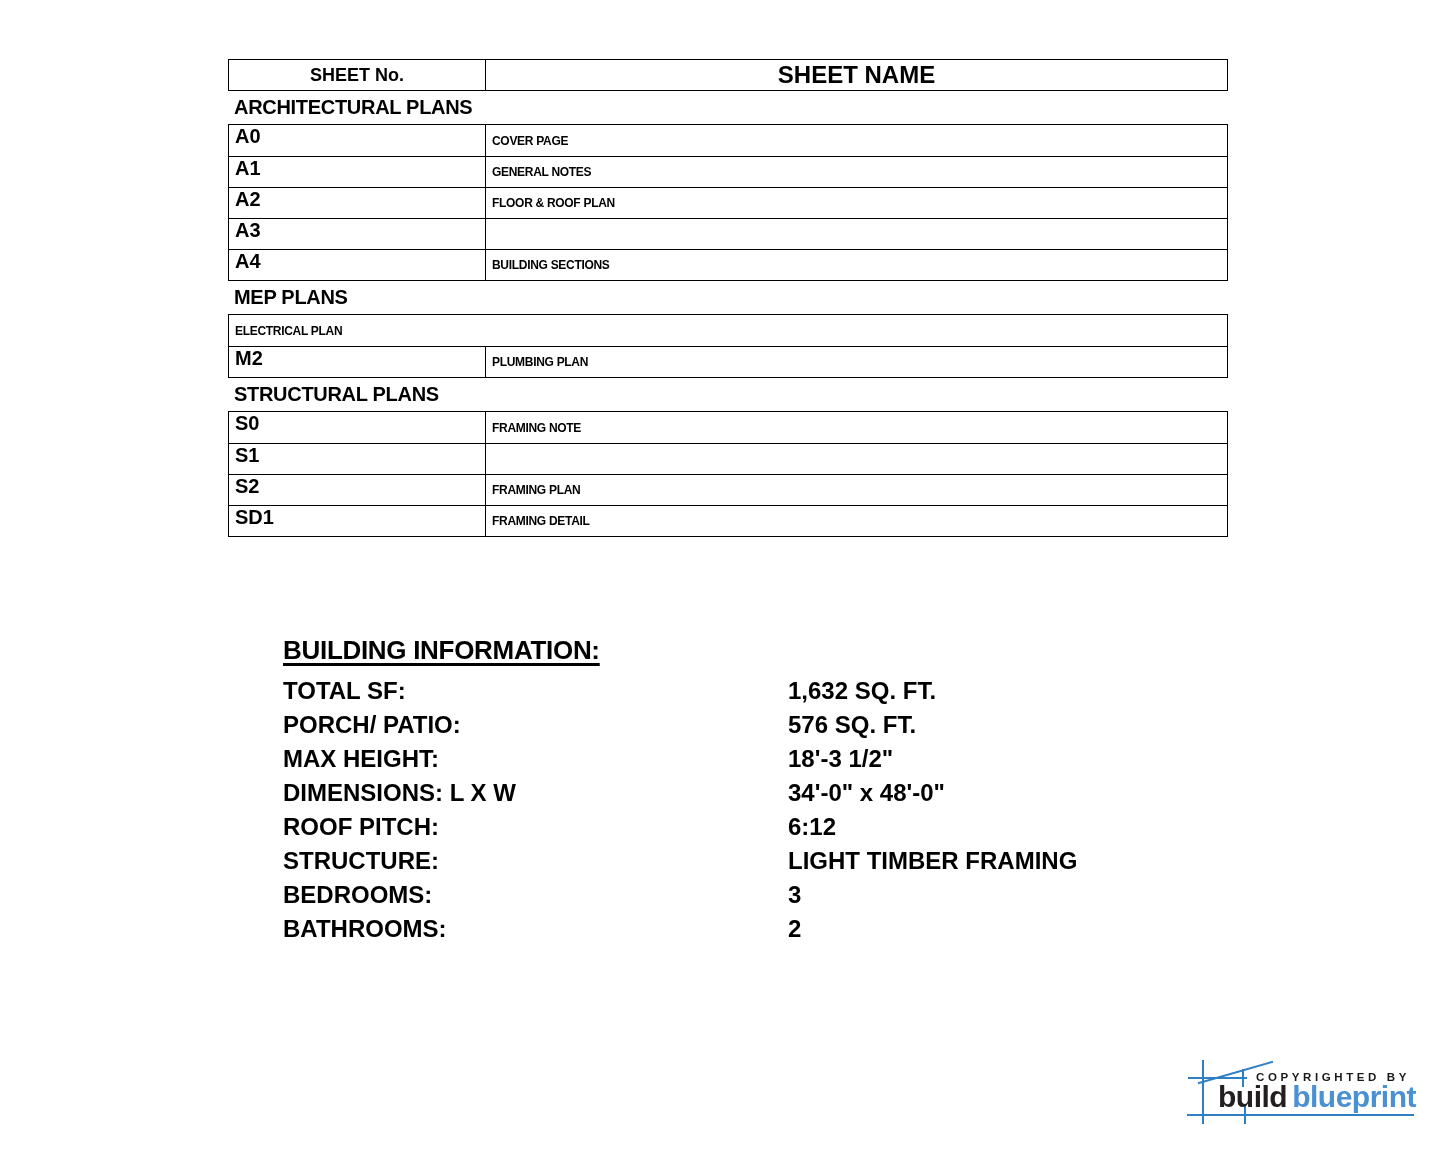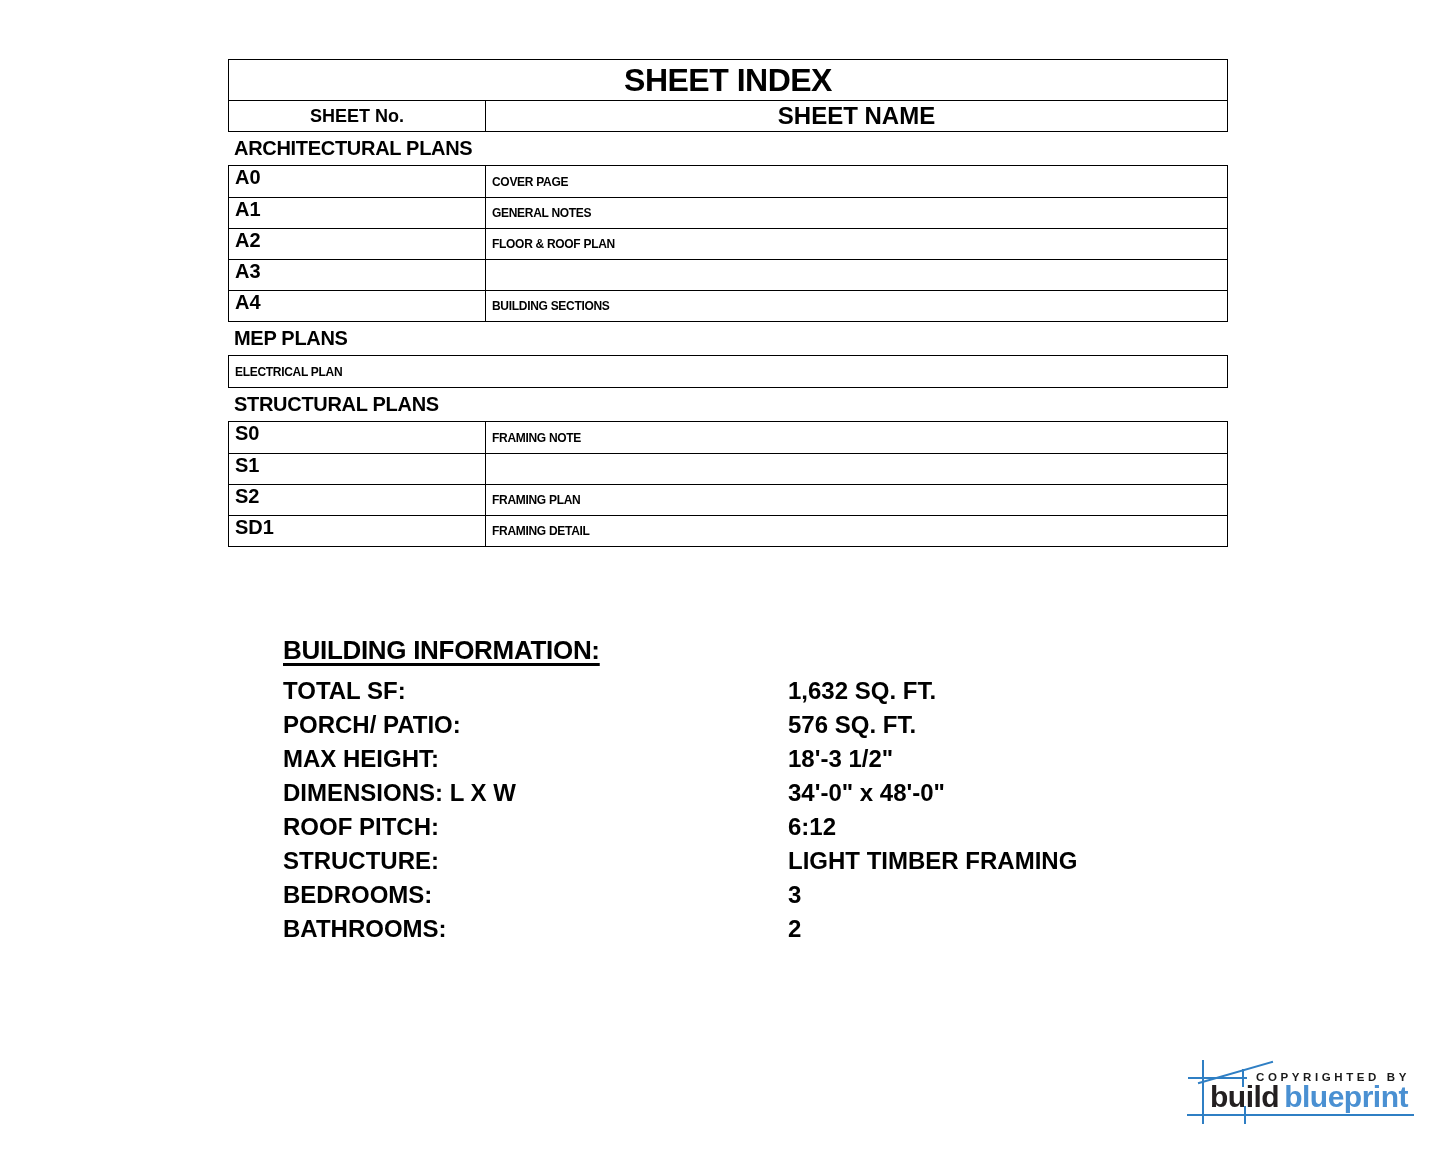--- a/index.html
+++ b/index.html
@@ -89,34 +89,33 @@
   }
   .logo svg { position:absolute; left:0; top:0; }
   .logo .copyright {
     position:absolute; left:70px; top:18px;
     font-size:11.5px; font-weight:bold;
     letter-spacing:3.6px;
     color:#1a1a1a;
     white-space:nowrap;
   }
   .logo .brand {
-    position:absolute; left:24px; top:27px;
+    position:absolute; left:32px; top:27px;
     font-size:30px; font-weight:bold;
     letter-spacing:-0.5px;
     white-space:nowrap;
   }
   .logo .brand .b1 { color:#231f20; }
   .logo .brand .b2 { margin-left:5px; }
 </style>
 </head>
 <body>
 
 <div class="sheet-index">
   <div class="index-head">
-    <div class="title-row">SHEET INDEX</div>
     <div class="header-row">
       <div class="colno">SHEET No.</div>
       <div class="colname">SHEET NAME</div>
     </div>
   </div>
   <div>
   <div>
     <div class="section-label">ARCHITECTURAL PLANS</div>
     <div class="section-rows">
   <div class="sheet-row">
@@ -165,20 +164,28 @@
 
   <div>
     <div class="section-label">MEP PLANS</div>
     <div class="section-rows">
   <div class="sheet-row">
     <div class="cell-name">
               <span>ELECTRICAL PLAN</span>
             </div>
   </div>
 
+  <div class="sheet-row">
+    <div class="cell-no">
+              <span>M2</span>
+            </div>
+    <div class="cell-name">
+              <span>PLUMBING PLAN</span>
+            </div>
+  </div>
 </div>
   </div>
 
   <div>
     <div class="section-label">STRUCTURAL PLANS</div>
     <div class="section-rows">
   <div class="sheet-row">
     <div class="cell-no">
               <span>S0</span>
             </div>

